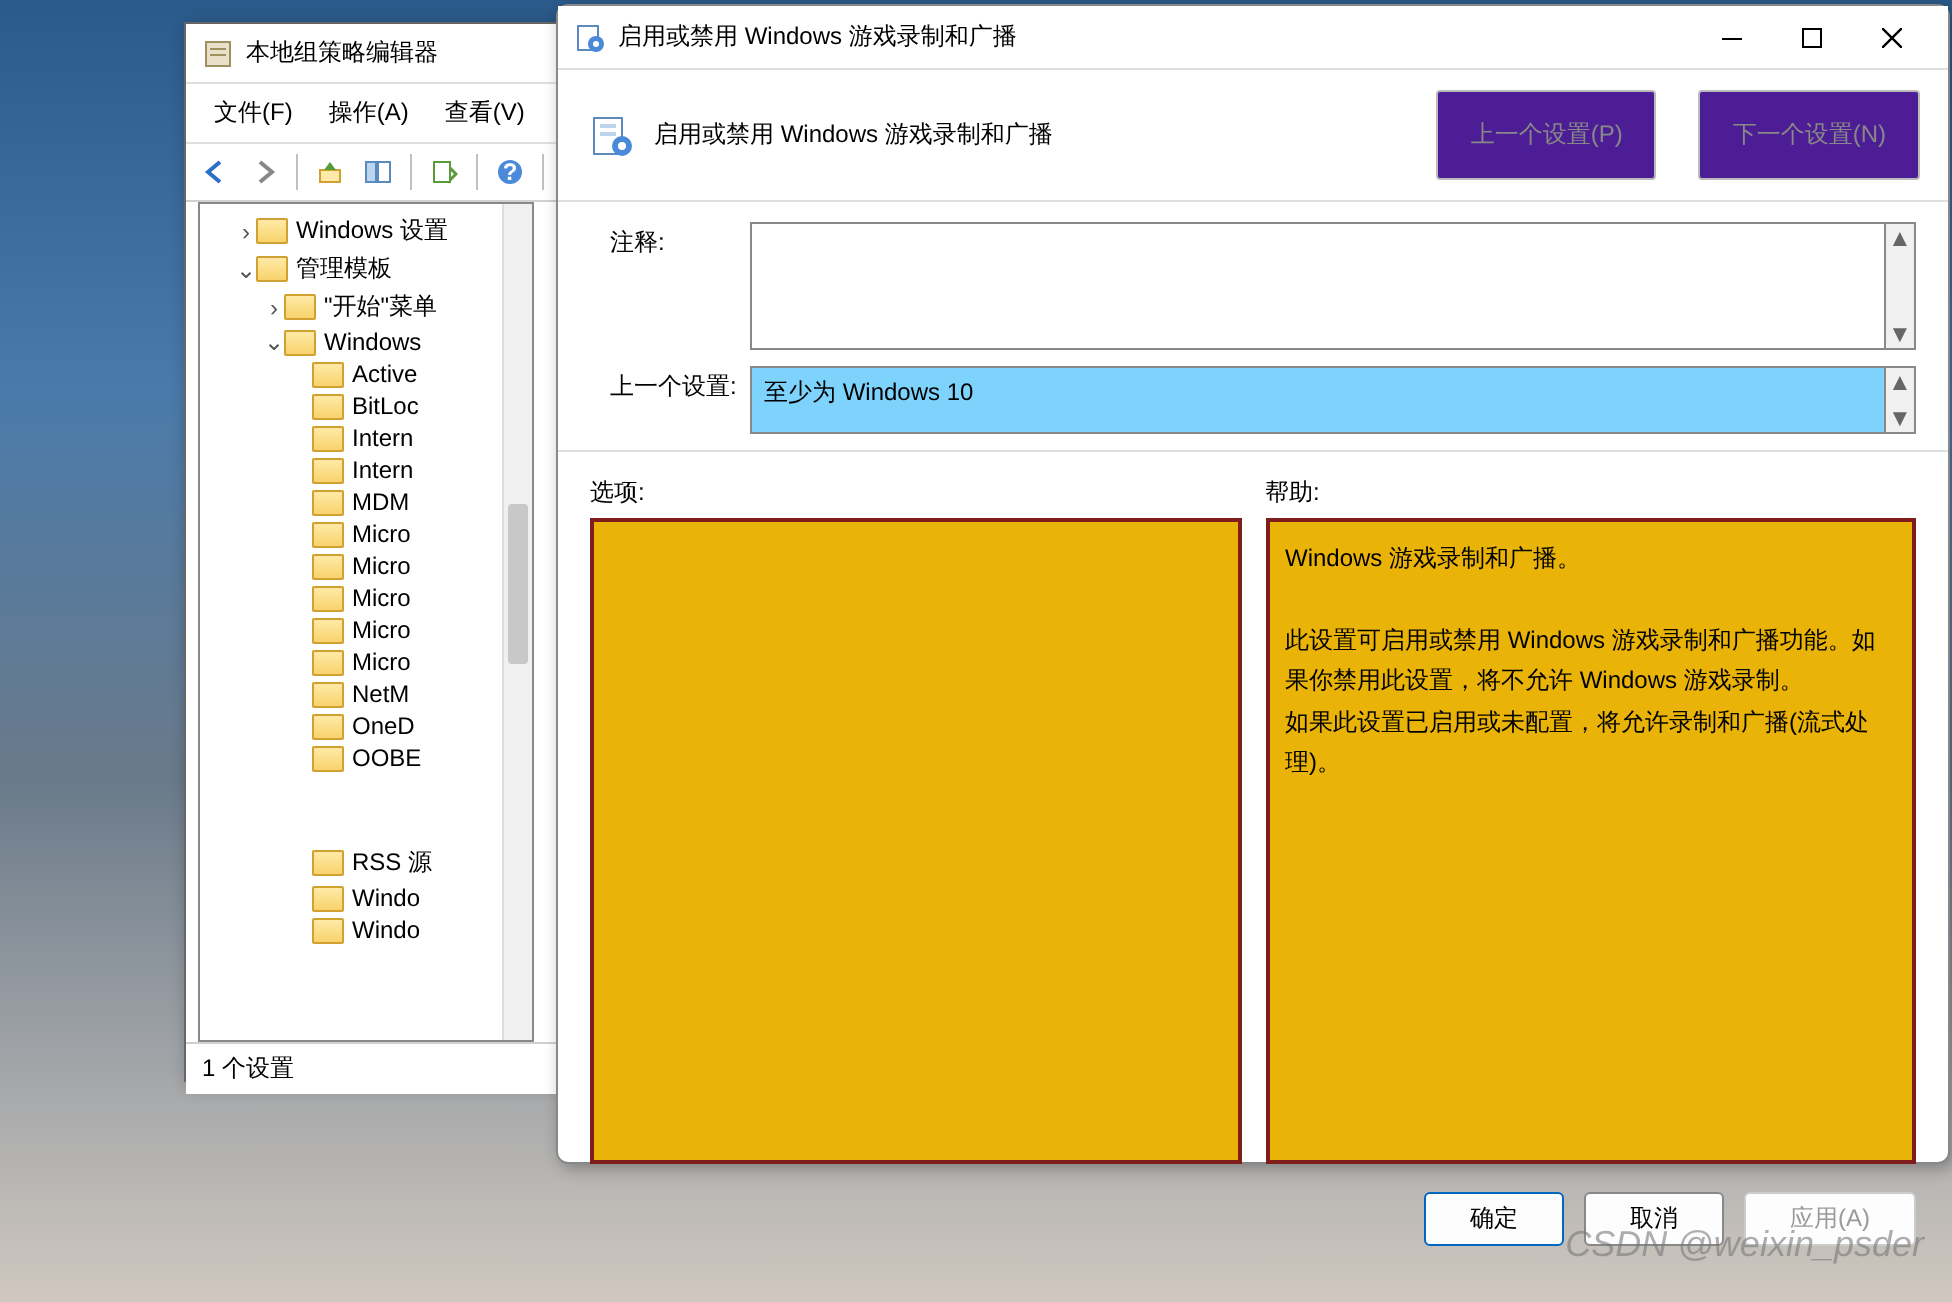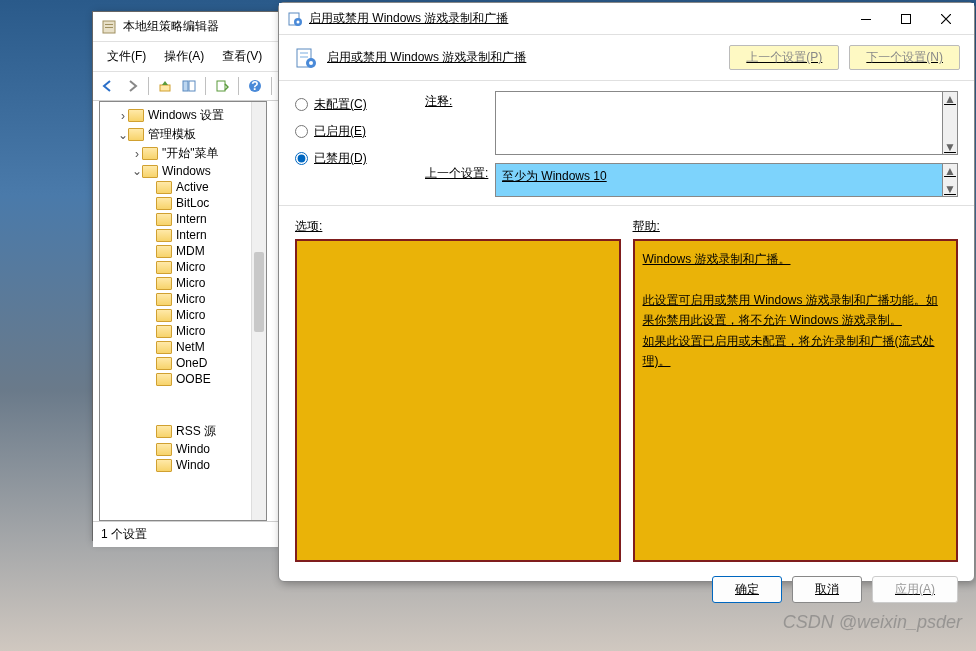--- a/index.html
+++ b/index.html
@@ -24,26 +24,26 @@
 #gp .tree ul { list-style: none; }
 #gp .tree li { white-space: nowrap; padding: 1px 0; display:flex; align-items:center; }
 #gp .tree .tw { width: 10px; text-align: center; color:#555; cursor:pointer; display:inline-block; }
 #gp .tree .folder { width: 16px; height: 13px; background: linear-gradient(#ffe9a8,#f7d36b); border:1px solid #d0a030; border-radius:1px; display:inline-block; margin-right:4px; }
 #gp .tree .lbl { cursor:pointer; }
 #gp .tree .vscroll { position:absolute; right:0; top:0; bottom:0; width:15px; background:#f0f0f0; border-left:1px solid #ddd; }
 #gp .tree .vscroll .thumb { position:absolute; left:2px; right:2px; top:150px; height:80px; background:#c8c8c8; border-radius:2px; }
 #gp .status { border-top:1px solid #d0d0d0; padding:4px 8px; background:#fff; }
 
 
-#dlg { left: 278px; top: 2px; width: 697px; height: 580px; border-radius: 6px; border-color:#888;text-decoration:underline; }
+#dlg { left: 278px; top: 2px; width: 697px; height: 580px; border-radius: 6px; border-color:#888; }
 #dlg .win-title { height: 32px; }
 #dlg .hdr { display:flex; align-items:center; padding: 10px 14px 10px 16px; }
 #dlg .hdr .bigicon { width: 22px; height: 22px; margin-right: 10px; }
 #dlg .hdr .title { flex:1; color:#000; }
-#dlg .hdr button { margin-left: 10px; padding: 3px 16px; border:1px solid #bbb; background:#fef9c3; color:#888; cursor:pointer; border-radius:2px; }
+#dlg .hdr button { margin-left: 21px; padding: 13px 16px; border:1px solid #bbb; background:#4c1d95; color:#888; cursor:pointer; border-radius:2px; }
 #dlg .hr { height:1px; background:#e0e0e0; margin: 0 0 6px 0; }
 #dlg .cfg { display:flex; padding: 4px 16px 0 16px; }
 #dlg .radios { width: 120px; }
 #dlg .radios label { display:flex; align-items:center; padding: 5px 0; cursor:pointer; }
 #dlg .radios input { margin-right: 6px; accent-color:#0067c0; }
 #dlg .comment-col { flex:1; margin-left: 10px; }
 #dlg .comment-col .row { display:flex; margin-bottom: 8px; }
 #dlg .comment-col .lbl { width: 70px; padding-top:2px; }
 #dlg .comment-col textarea { flex:1; height: 64px; border:1px solid #888; resize:none; background:#fff; padding:2px; font-family:inherit; }
 #dlg .comment-col .platform-wrap { flex:1; display:flex; }
@@ -278,34 +278,20 @@
           <circle cx="16" cy="16" r="5" fill="#4a8ad8"></circle>
           <circle cx="16" cy="16" r="2" fill="#fff"></circle>
         </svg>
     </span>
     <span class="title">启用或禁用 Windows 游戏录制和广播</span>
     <button>上一个设置(P)</button>
     <button>下一个设置(N)</button>
   </div>
   <div class="hr"></div>
   <div class="cfg">
-    <div class="radios">
-      <label>
-          <input type="radio" name="st" style="">
-          <span>未配置(C)</span>
-        </label>
-      <label>
-          <input type="radio" name="st" style="">
-          <span>已启用(E)</span>
-        </label>
-      <label>
-          <input type="radio" name="st" checked="" style="">
-          <span>已禁用(D)</span>
-        </label>
-    </div>
     <div class="comment-col">
       <div class="row">
         <div class="lbl">注释:</div>
         <textarea value="" style=""></textarea>
         <div class="sb">
             <span>▲</span>
             <span>▼</span>
           </div>
       </div>
       <div class="row">

